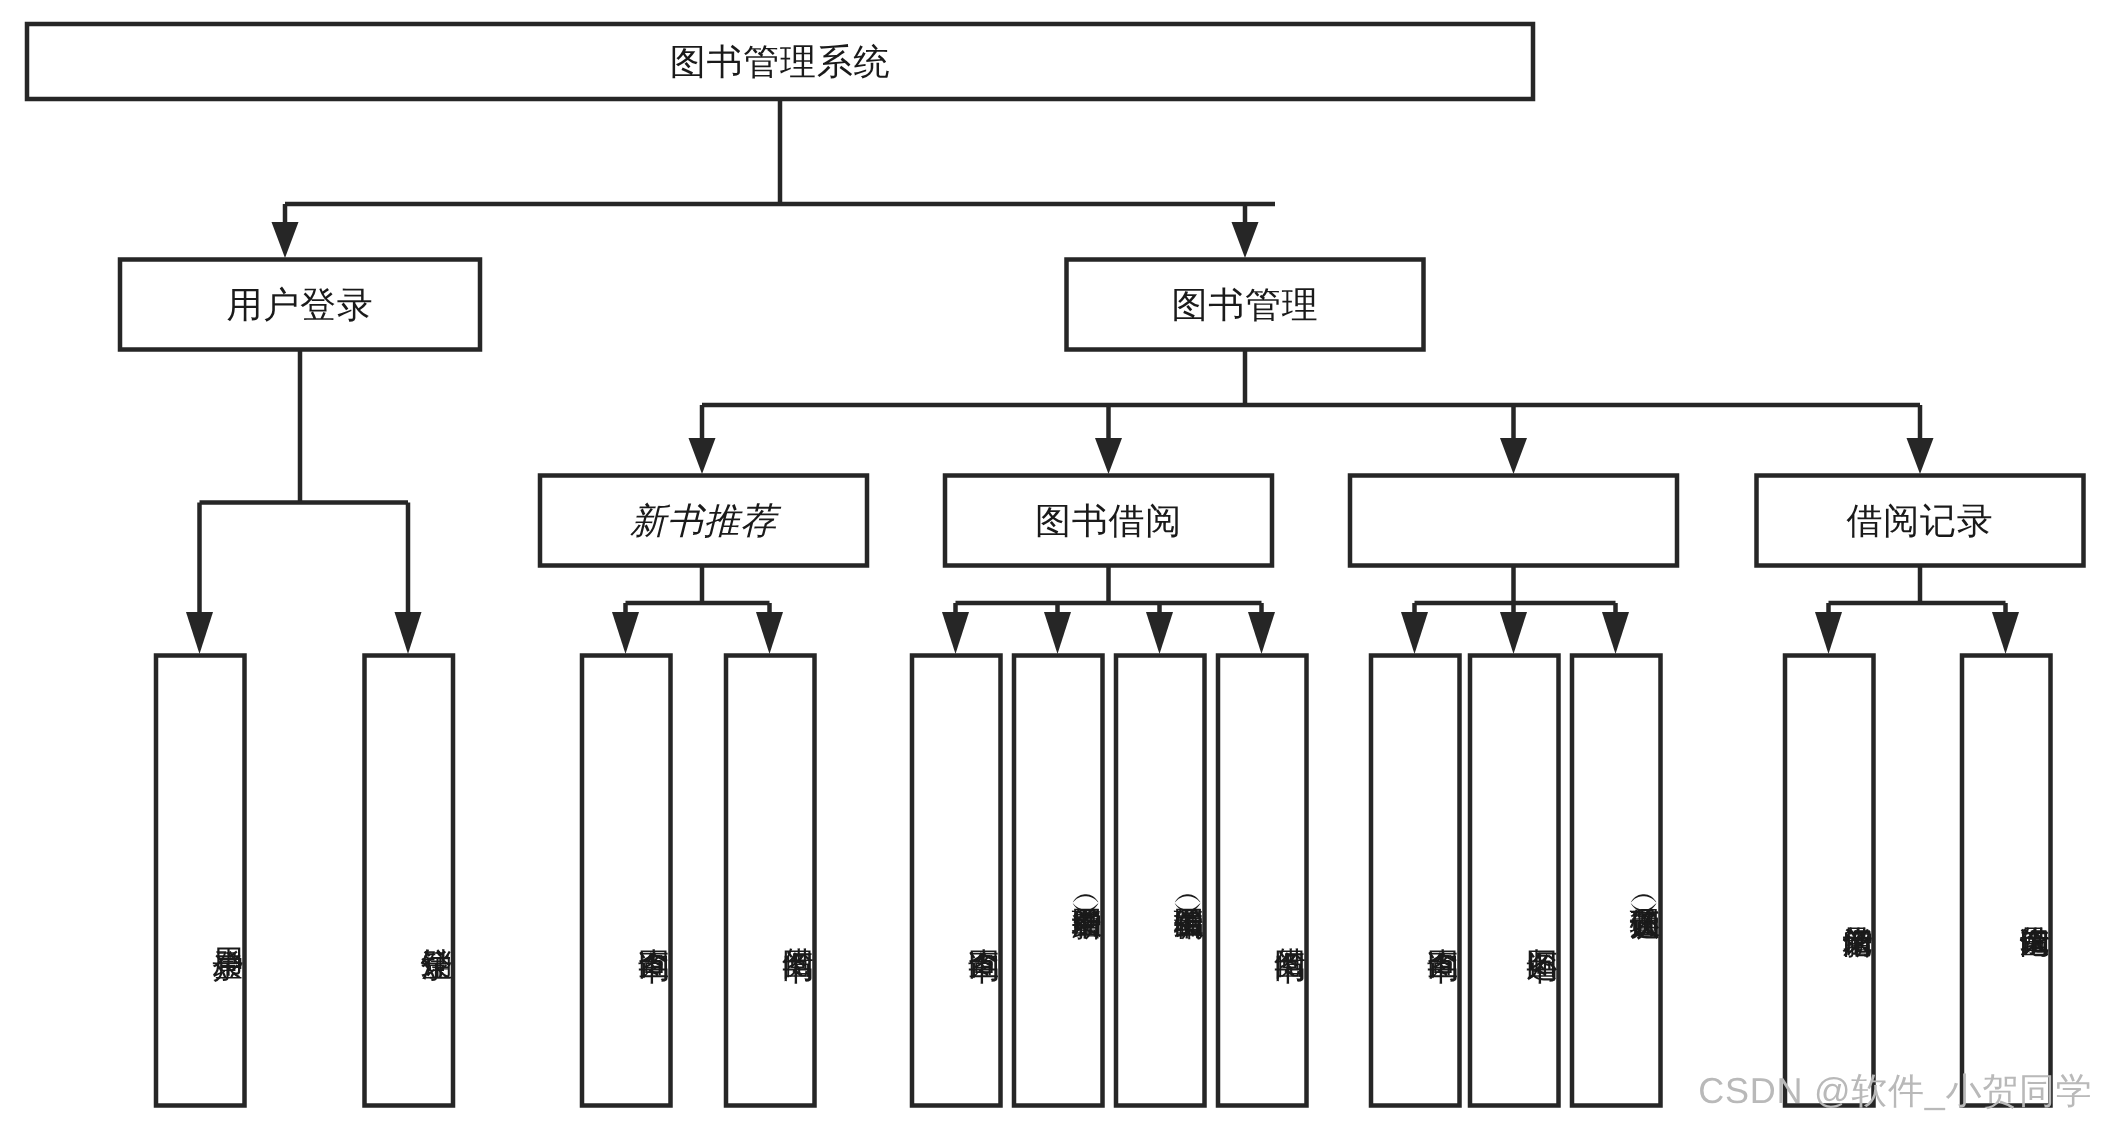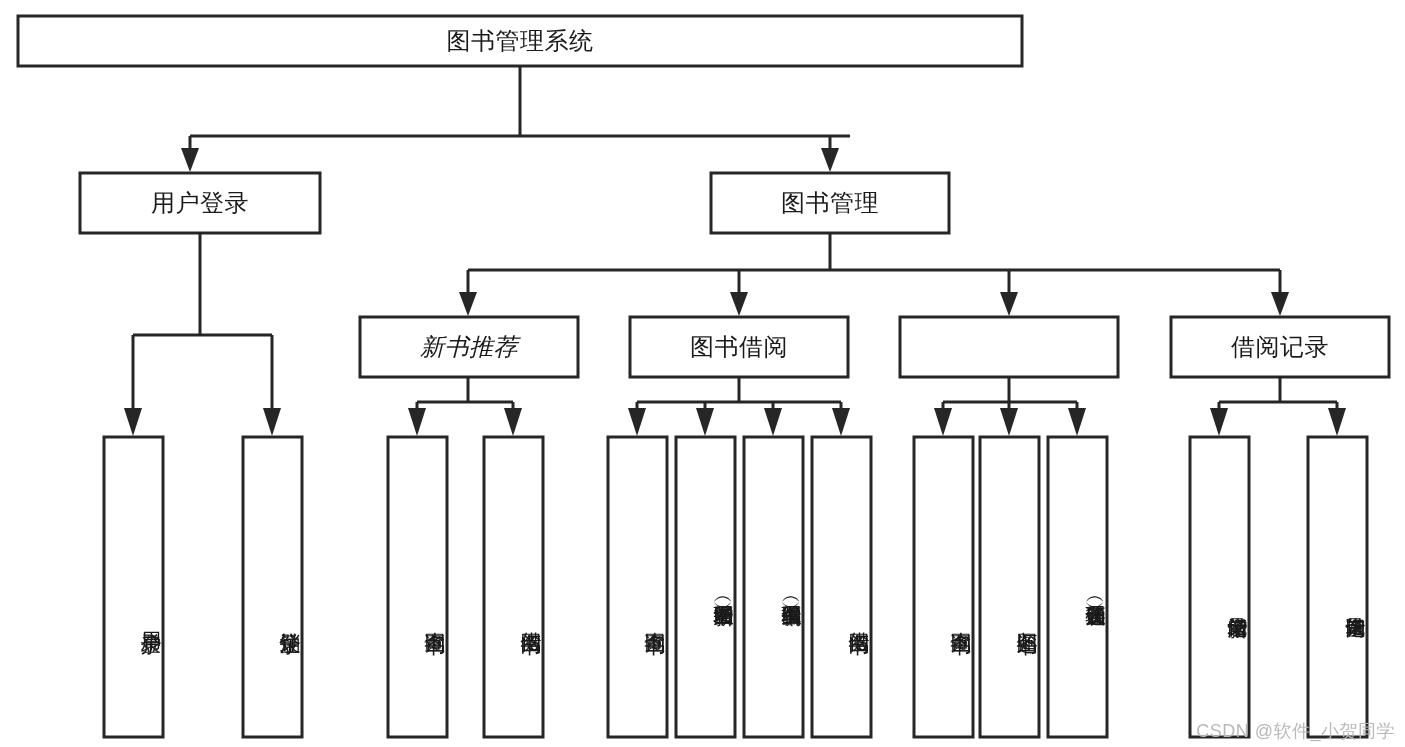--- a/index.html
+++ b/index.html
@@ -66,21 +66,21 @@
     padding-top: 4px;
   }
   .node-label.vert.long {
     font-size: 20px;
     letter-spacing: 0px;
   }
   .watermark {
     position: absolute;
     right: 10px;
     bottom: 4px;
-    font-size: 18px;
+    font-size: 24px;
     color: #b9b9b9;
     font-family: "Liberation Sans", "DejaVu Sans", sans-serif;
     letter-spacing: 0.5px;
     white-space: nowrap;
   }
 </style>
 </head>
 <body>
 
 <div id="diagram-root">

